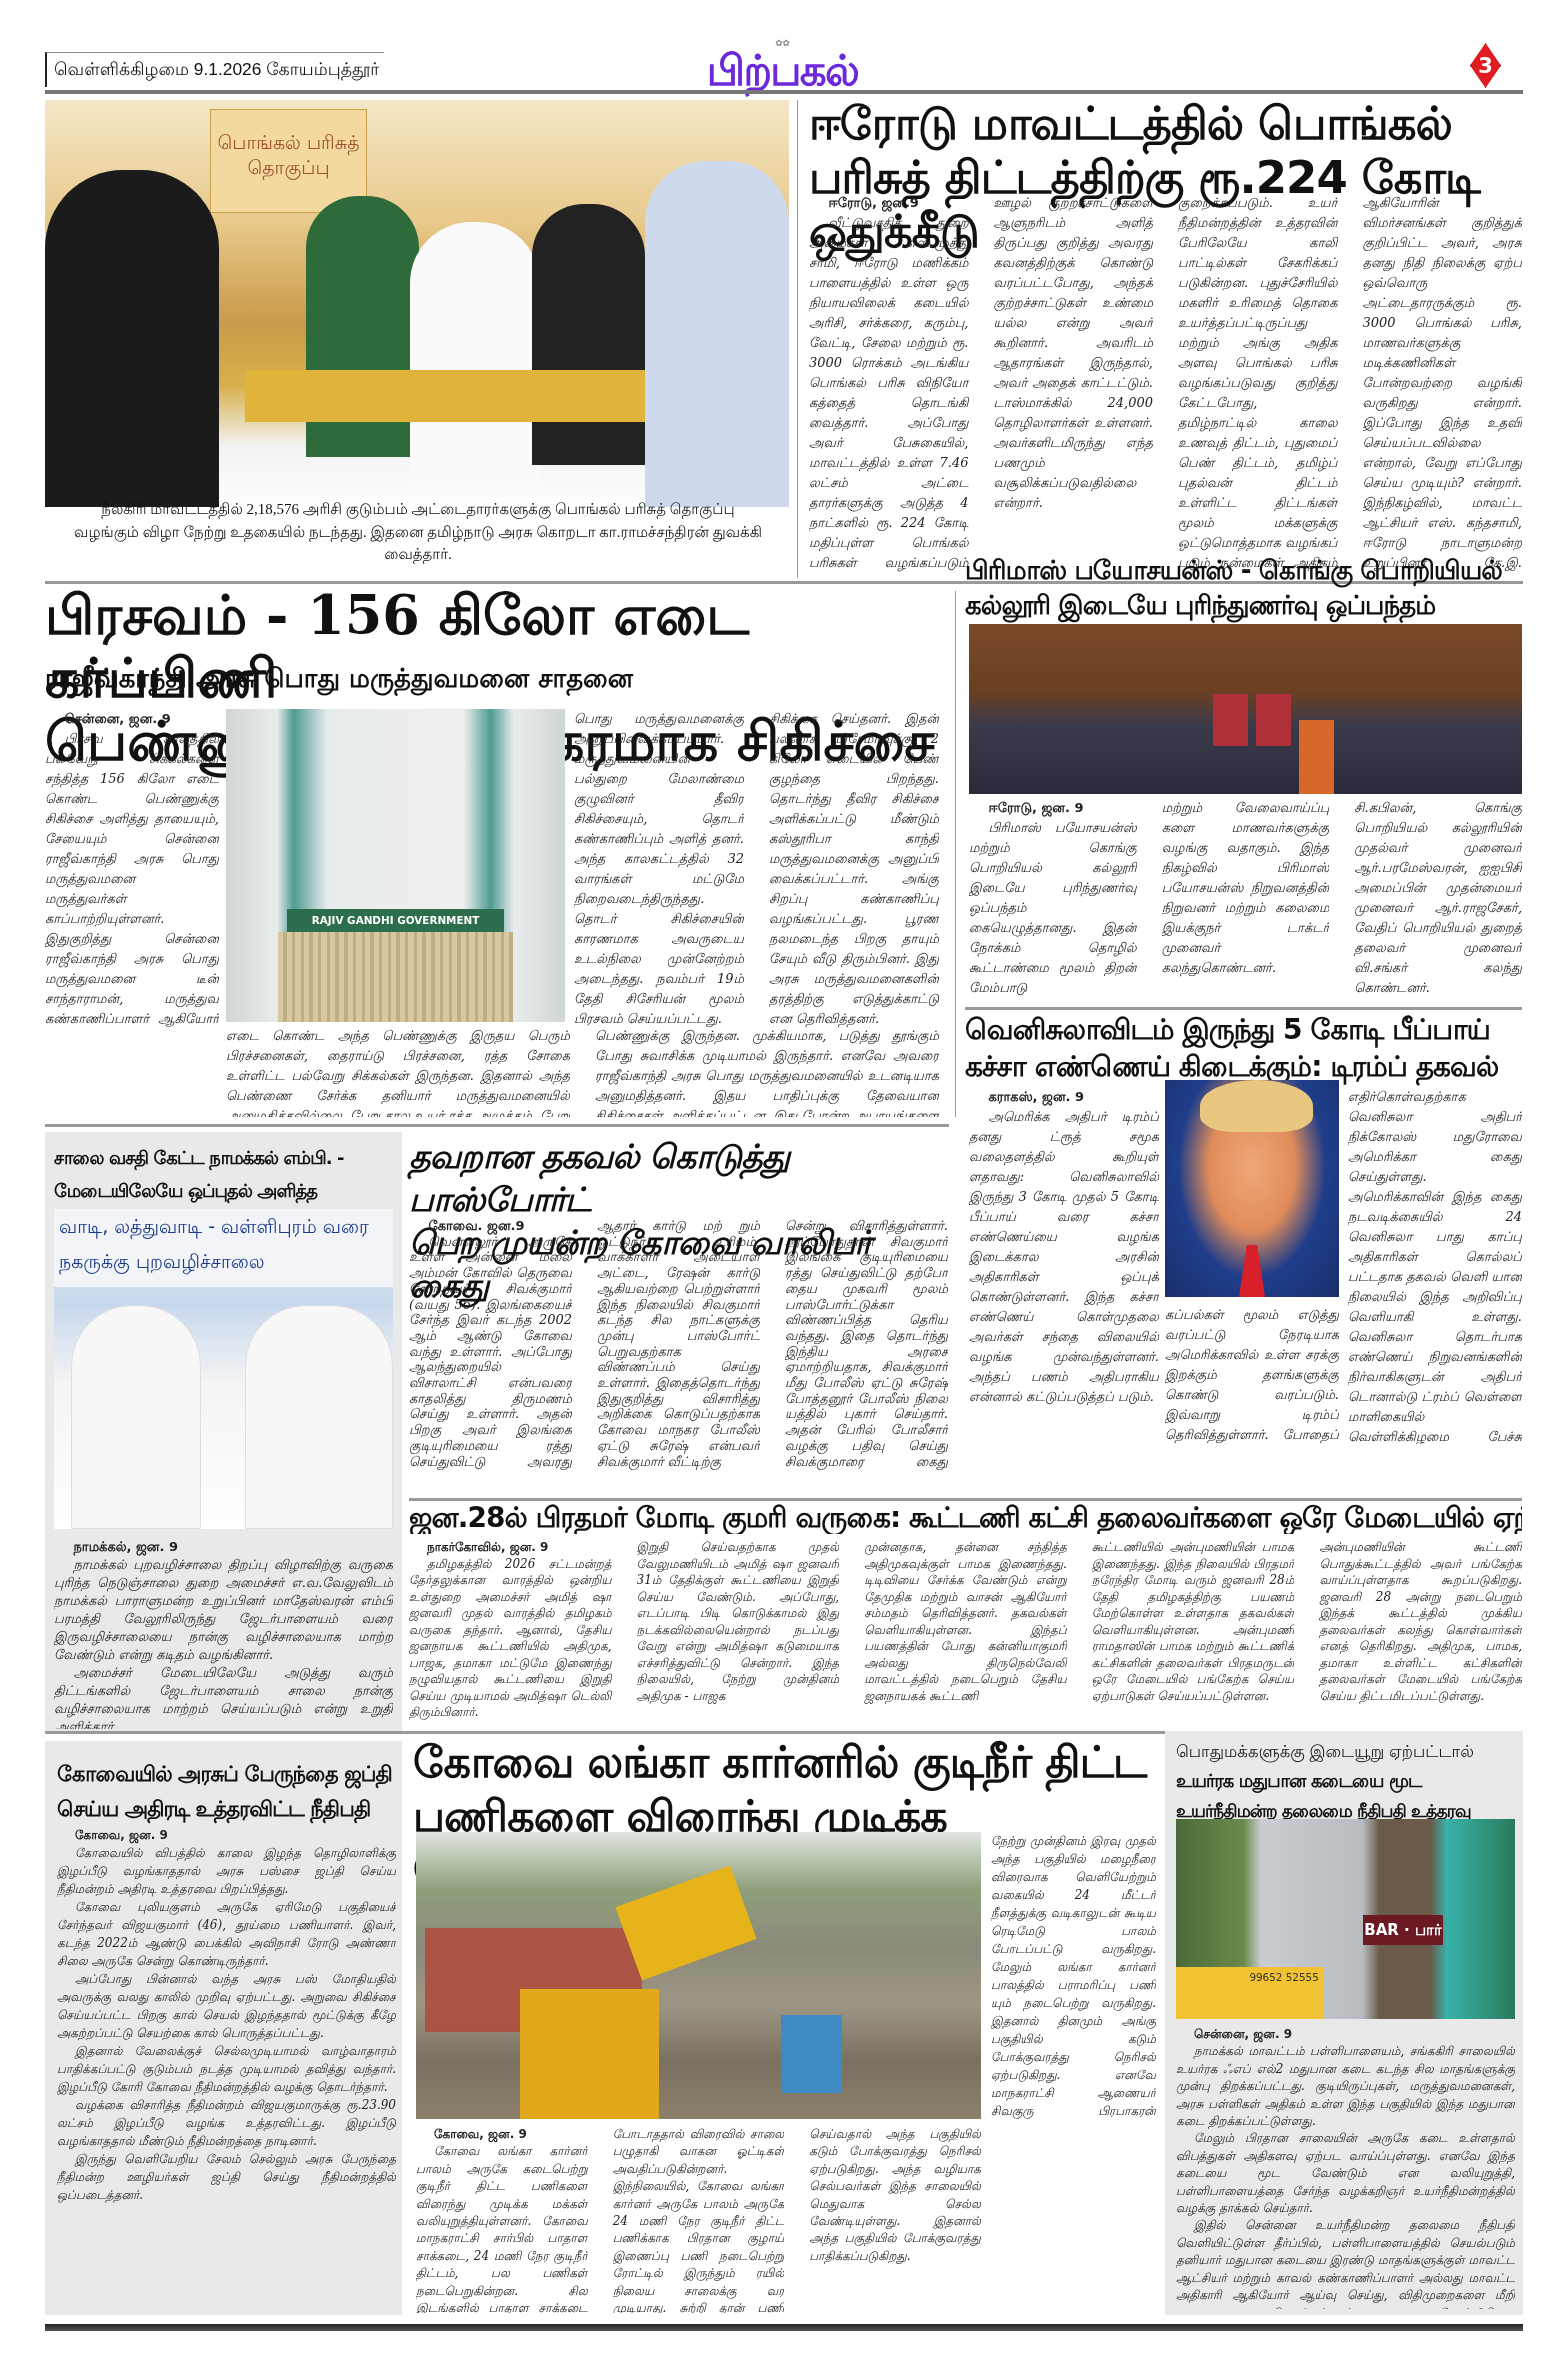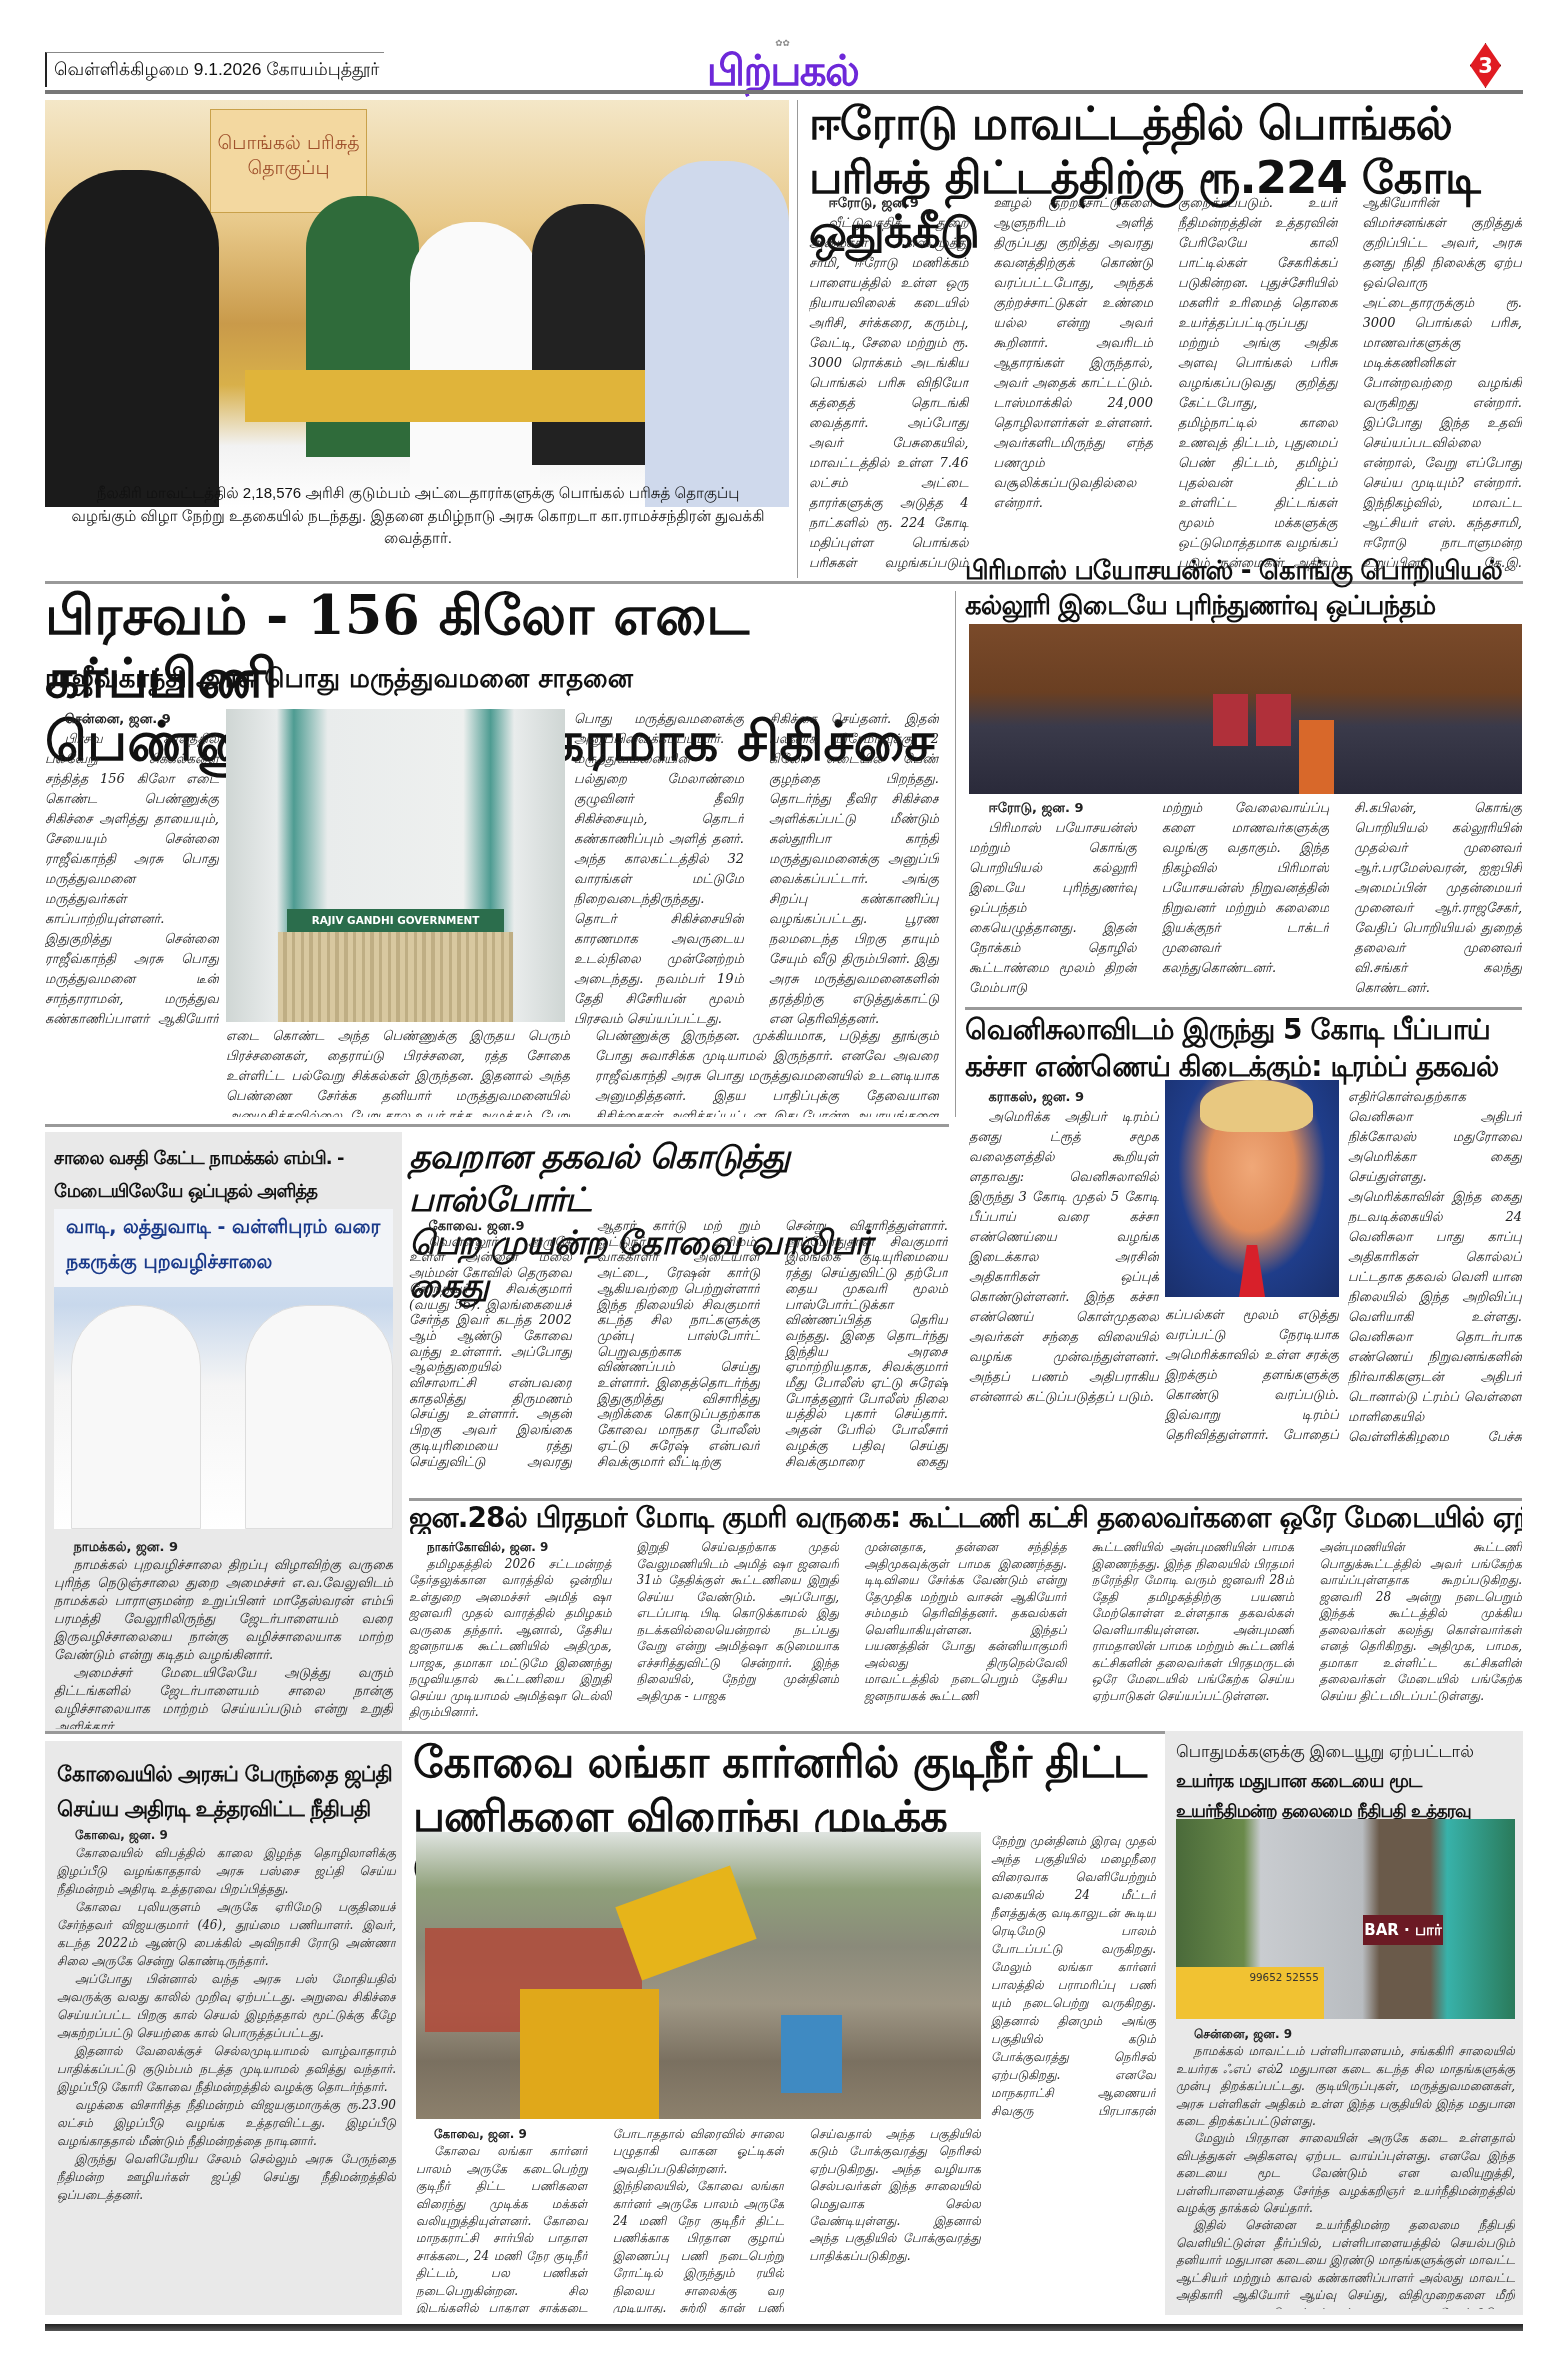--- a/index.html
+++ b/index.html
@@ -52,21 +52,21 @@
 
 <div class="abs photo" style="left:45px;top:100px;width:744px;height:407px;background:linear-gradient(180deg,#f4e7c8 0%,#e8c98a 30%,#c99a4a 55%,#d8b04a 70%,#f2f2f2 85%,#ffffff 100%);">
   <div style="position:absolute;left:165px;top:8.7px;width:157px;height:104px;background:#f3d8a0;border:0.9px solid #c9a14a;text-align:center;font-size:19px;color:#a0522d;padding-top:21px;">பொங்கல் பரிசுத் தொகுப்பு</div>
   <div style="position:absolute;left:0;top:70px;width:174px;height:337px;background:#1b1b1b;border-radius:78px 78px 0 0;"></div>
   <div style="position:absolute;left:261px;top:96px;width:113px;height:261px;background:#2f6b3a;border-radius:52px 52px 0 0;"></div>
   <div style="position:absolute;left:365px;top:122px;width:130px;height:261px;background:#fafafa;border-radius:61px 61px 0 0;"></div>
   <div style="position:absolute;left:487px;top:104px;width:113px;height:261px;background:#222;border-radius:52px 52px 0 0;"></div>
   <div style="position:absolute;left:600px;top:61px;width:144px;height:346px;background:#cfd9ec;border-radius:61px 61px 0 0;"></div>
   <div style="position:absolute;left:200px;top:270px;width:400px;height:52px;background:#e0b43a;"></div>
 </div>
-<div class="abs caption" style="left:70px;top:482px;width:696px;">நீலகிரி மாவட்டத்தில் 2,18,576 அரிசி குடும்பம் அட்டைதாரர்களுக்கு பொங்கல் பரிசுத் தொகுப்பு வழங்கும் விழா நேற்று உதகையில் நடந்தது. இதனை தமிழ்நாடு அரசு கொறடா கா.ராமச்சந்திரன் துவக்கி வைத்தார்.</div>
+<div class="abs caption" style="left:70px;top:498px;width:696px;font-family:Liberation Serif, serif;">நீலகிரி மாவட்டத்தில் 2,18,576 அரிசி குடும்பம் அட்டைதாரர்களுக்கு பொங்கல் பரிசுத் தொகுப்பு வழங்கும் விழா நேற்று உதகையில் நடந்தது. இதனை தமிழ்நாடு அரசு கொறடா கா.ராமச்சந்திரன் துவக்கி வைத்தார்.</div>
 <div class="abs vrule" style="left:797px;top:100px;height:478px;"></div>
 
 <div class="abs head-font" style="left:809px;top:97px;width:713px;">
   <div class="h-lg">ஈரோடு மாவட்டத்தில் பொங்கல்</div>
   <div class="h-lg">பரிசுத் திட்டத்திற்கு ரூ.224 கோடி ஒதுக்கீடு</div>
 </div>
 <div class="abs cols" style="left:809px;top:193px;width:713px;height:379px;font-size:13px;line-height:20px;">
   <div class="col">
     <div class="dateline para">ஈரோடு, ஜன.9</div>
     <div class="para">வீட்டுவசதித் துறை அமைச்சர் எஸ்.முத்து சாமி, ஈரோடு மணிக்கம் பாளையத்தில் உள்ள ஒரு நியாயவிலைக் கடையில் அரிசி, சர்க்கரை, கரும்பு, வேட்டி, சேலை மற்றும் ரூ. 3000 ரொக்கம் அடங்கிய பொங்கல் பரிசு விநியோ கத்தைத் தொடங்கி வைத்தார். அப்போது அவர் பேசுகையில், மாவட்டத்தில் உள்ள 7.46 லட்சம் அட்டை தாரர்களுக்கு அடுத்த 4 நாட்களில் ரூ. 224 கோடி மதிப்புள்ள பொங்கல் பரிசுகள் வழங்கப்படும் என்றார். எதிர்க்கட்சித் தலைவர் திமுக ஆட்சியின் மீது ரூ. 4 லட்சம் கோடி</div>
@@ -148,21 +148,21 @@
 </div>
 
 <div class="abs hrule" style="left:45px;top:1124px;width:904px;"></div>
 
 <div class="abs graybox" style="left:45px;top:1132px;width:357px;height:600px;"></div>
 <div class="abs head-font" style="left:54px;top:1141px;width:339px;">
   <div class="h-xs" style="font-size:18px;line-height:33px;">சாலை வசதி கேட்ட நாமக்கல் எம்பி. -</div>
   <div class="h-xs" style="font-size:18px;line-height:33px;">மேடையிலேயே ஒப்புதல் அளித்த அமைச்சர்</div>
 </div>
 <div class="abs photo" style="left:54px;top:1209px;width:339px;height:320px;background:linear-gradient(180deg,#e6eef8 0%,#c8d8ec 30%,#f5f5f5 55%,#ffffff 100%);">
-  <div style="position:absolute;left:0;top:0;width:339px;height:78px;background:#f2f4f8;color:#1a3a8a;font-weight:bold;font-size:19px;line-height:35px;padding-left:12px;">
+  <div style="position:absolute;left:0;top:0;width:339px;height:78px;background:#f2f4f8;color:#1a3a8a;font-weight:normal;font-size:19px;line-height:35px;padding-left:5px;">
     <div>வாடி, லத்துவாடி - வள்ளிபுரம் வரை</div>
     <div>நகருக்கு புறவழிச்சாலை</div>
   </div>
   <div style="position:absolute;left:17.4px;top:96px;width:130px;height:224px;background:#f8f8f8;border-radius:61px 61px 0 0;border:0.9px solid #ddd;"></div>
   <div style="position:absolute;left:191px;top:96px;width:148px;height:224px;background:#f8f8f8;border-radius:61px 61px 0 0;border:0.9px solid #ddd;"></div>
 </div>
 <div class="abs cols" style="left:54px;top:1538px;width:339px;height:191px;font-size:13px;line-height:18px;">
   <div class="col">
     <div class="dateline para">நாமக்கல், ஜன. 9</div>
     <div class="para">நாமக்கல் புறவழிச்சாலை திறப்பு விழாவிற்கு வருகை புரிந்த நெடுஞ்சாலை துறை அமைச்சர் எ.வ.வேலுவிடம் நாமக்கல் பாராளுமன்ற உறுப்பினர் மாதேஸ்வரன் எம்பி பரமத்தி வேலூரிலிருந்து ஜேடர்பாளையம் வரை இருவழிச்சாலையை நான்கு வழிச்சாலையாக மாற்ற வேண்டும் என்று கடிதம் வழங்கினார்.</div>

